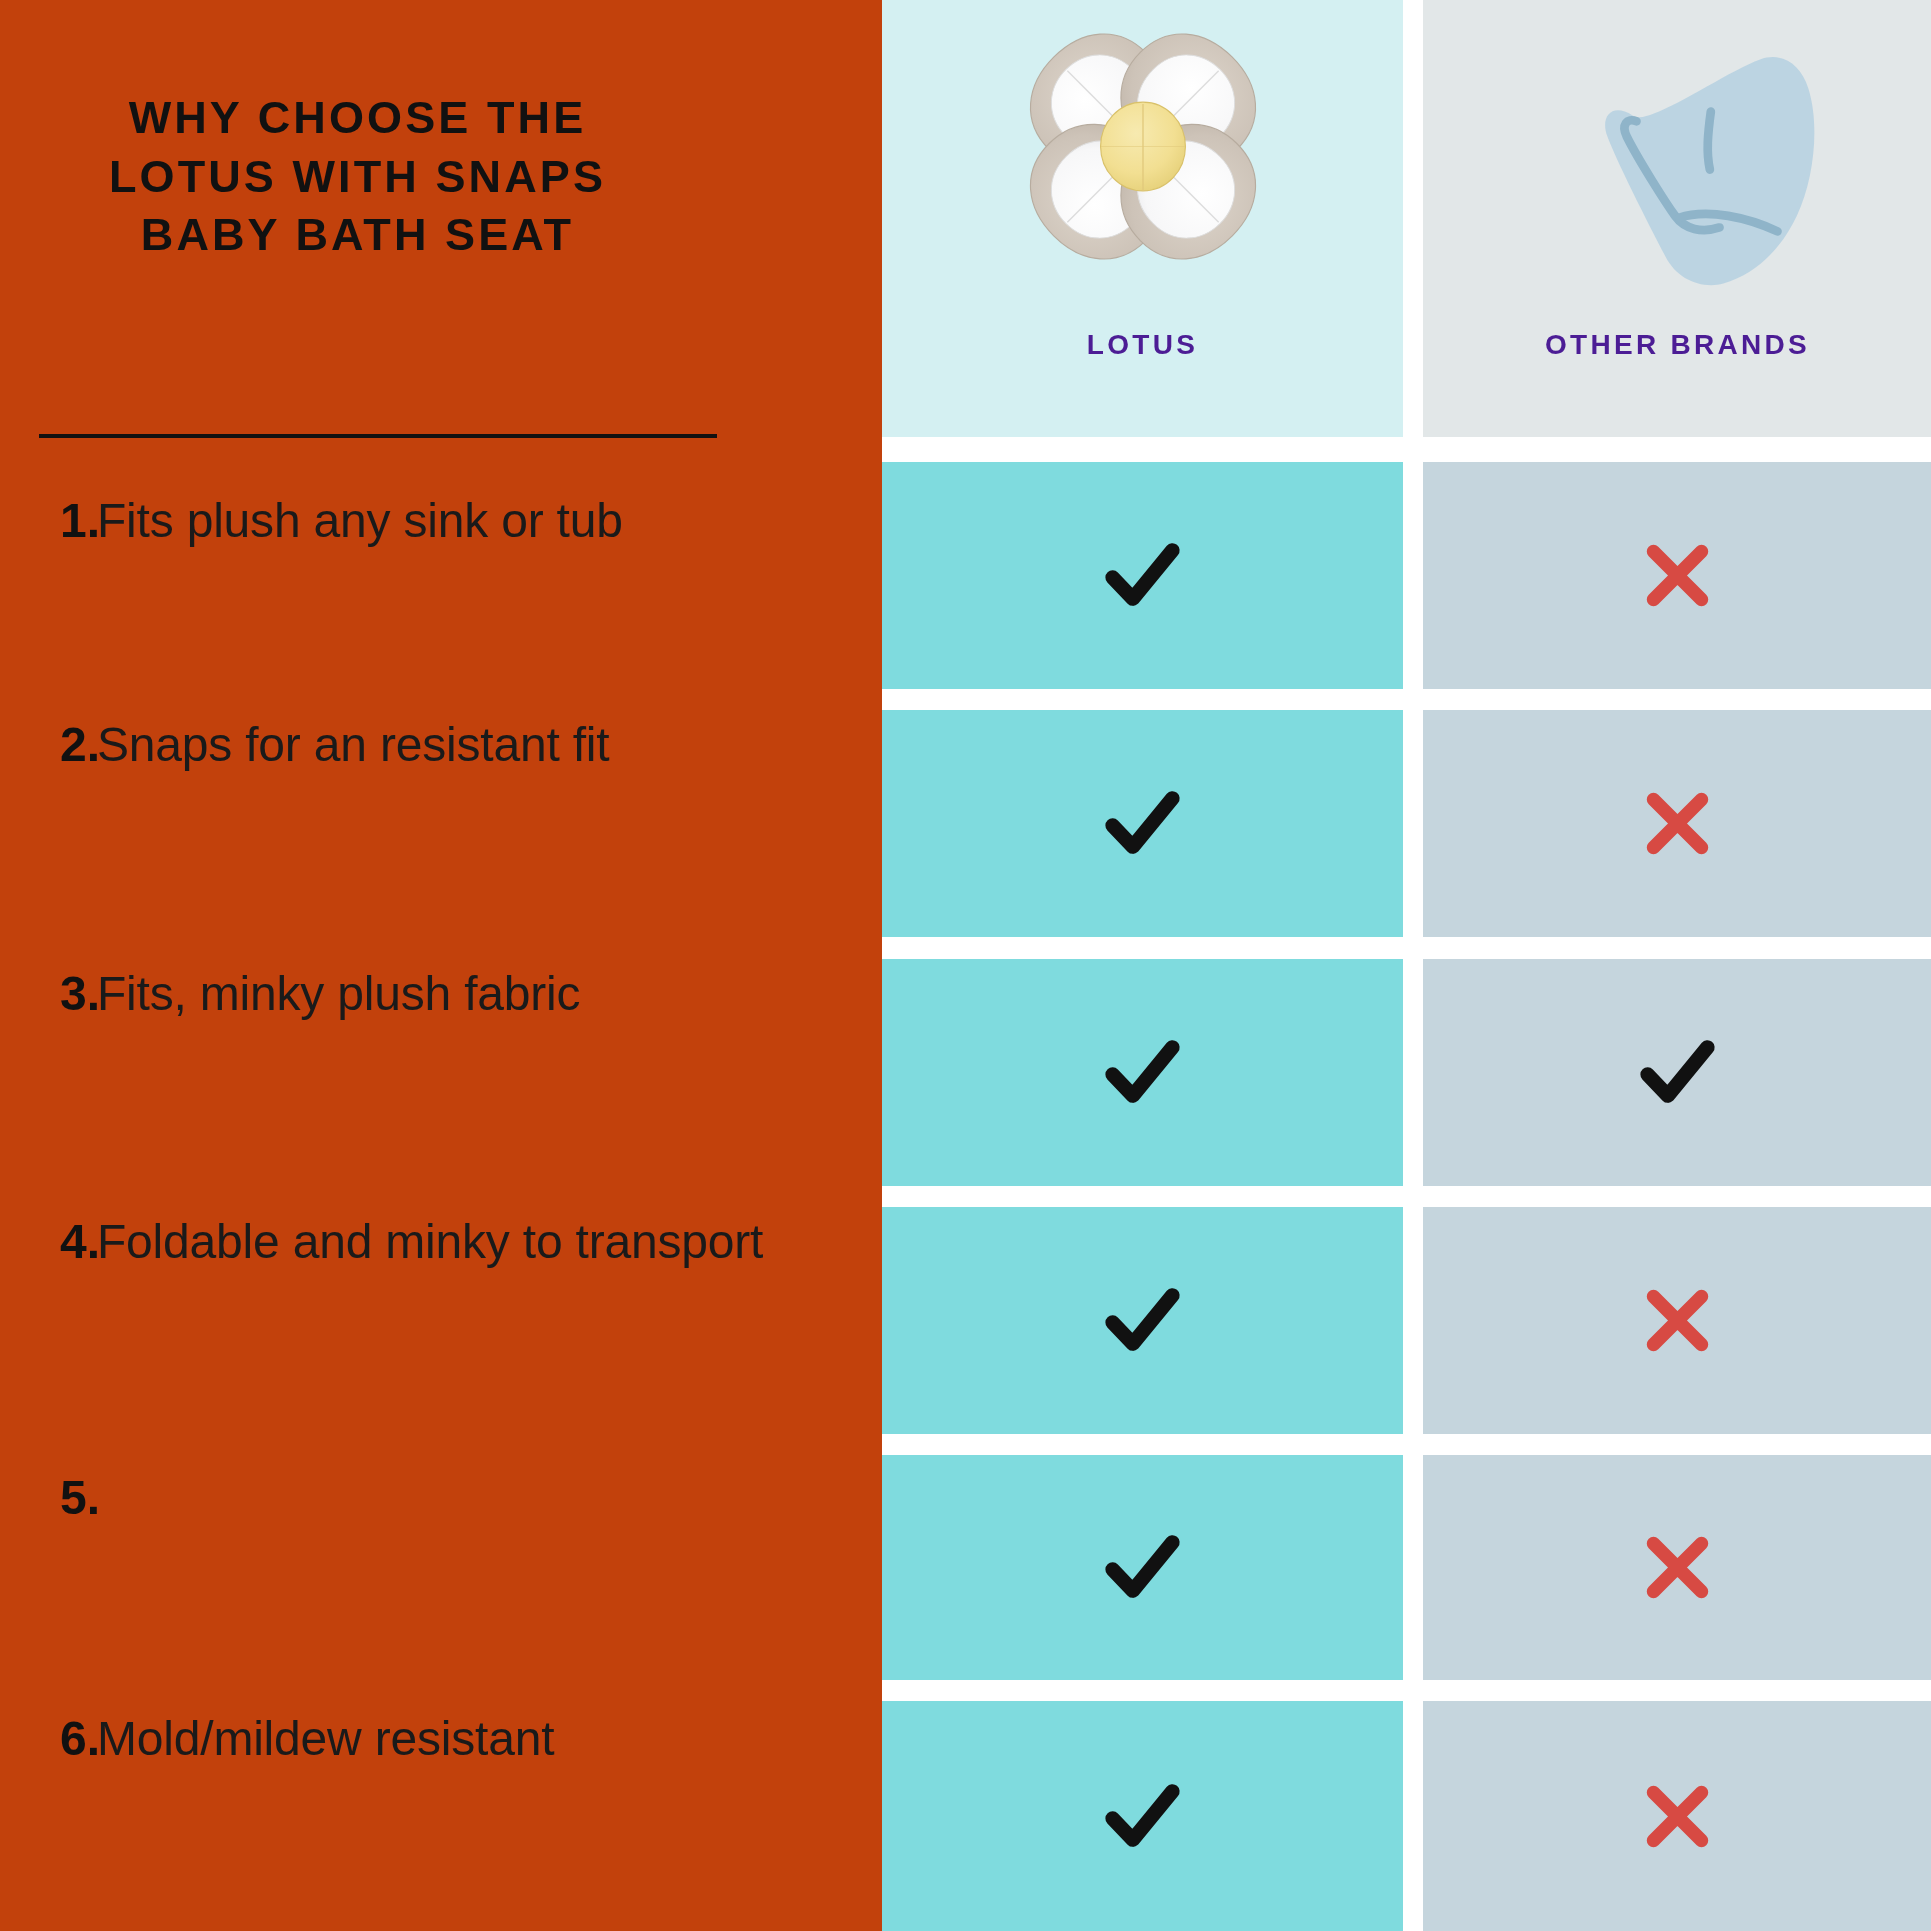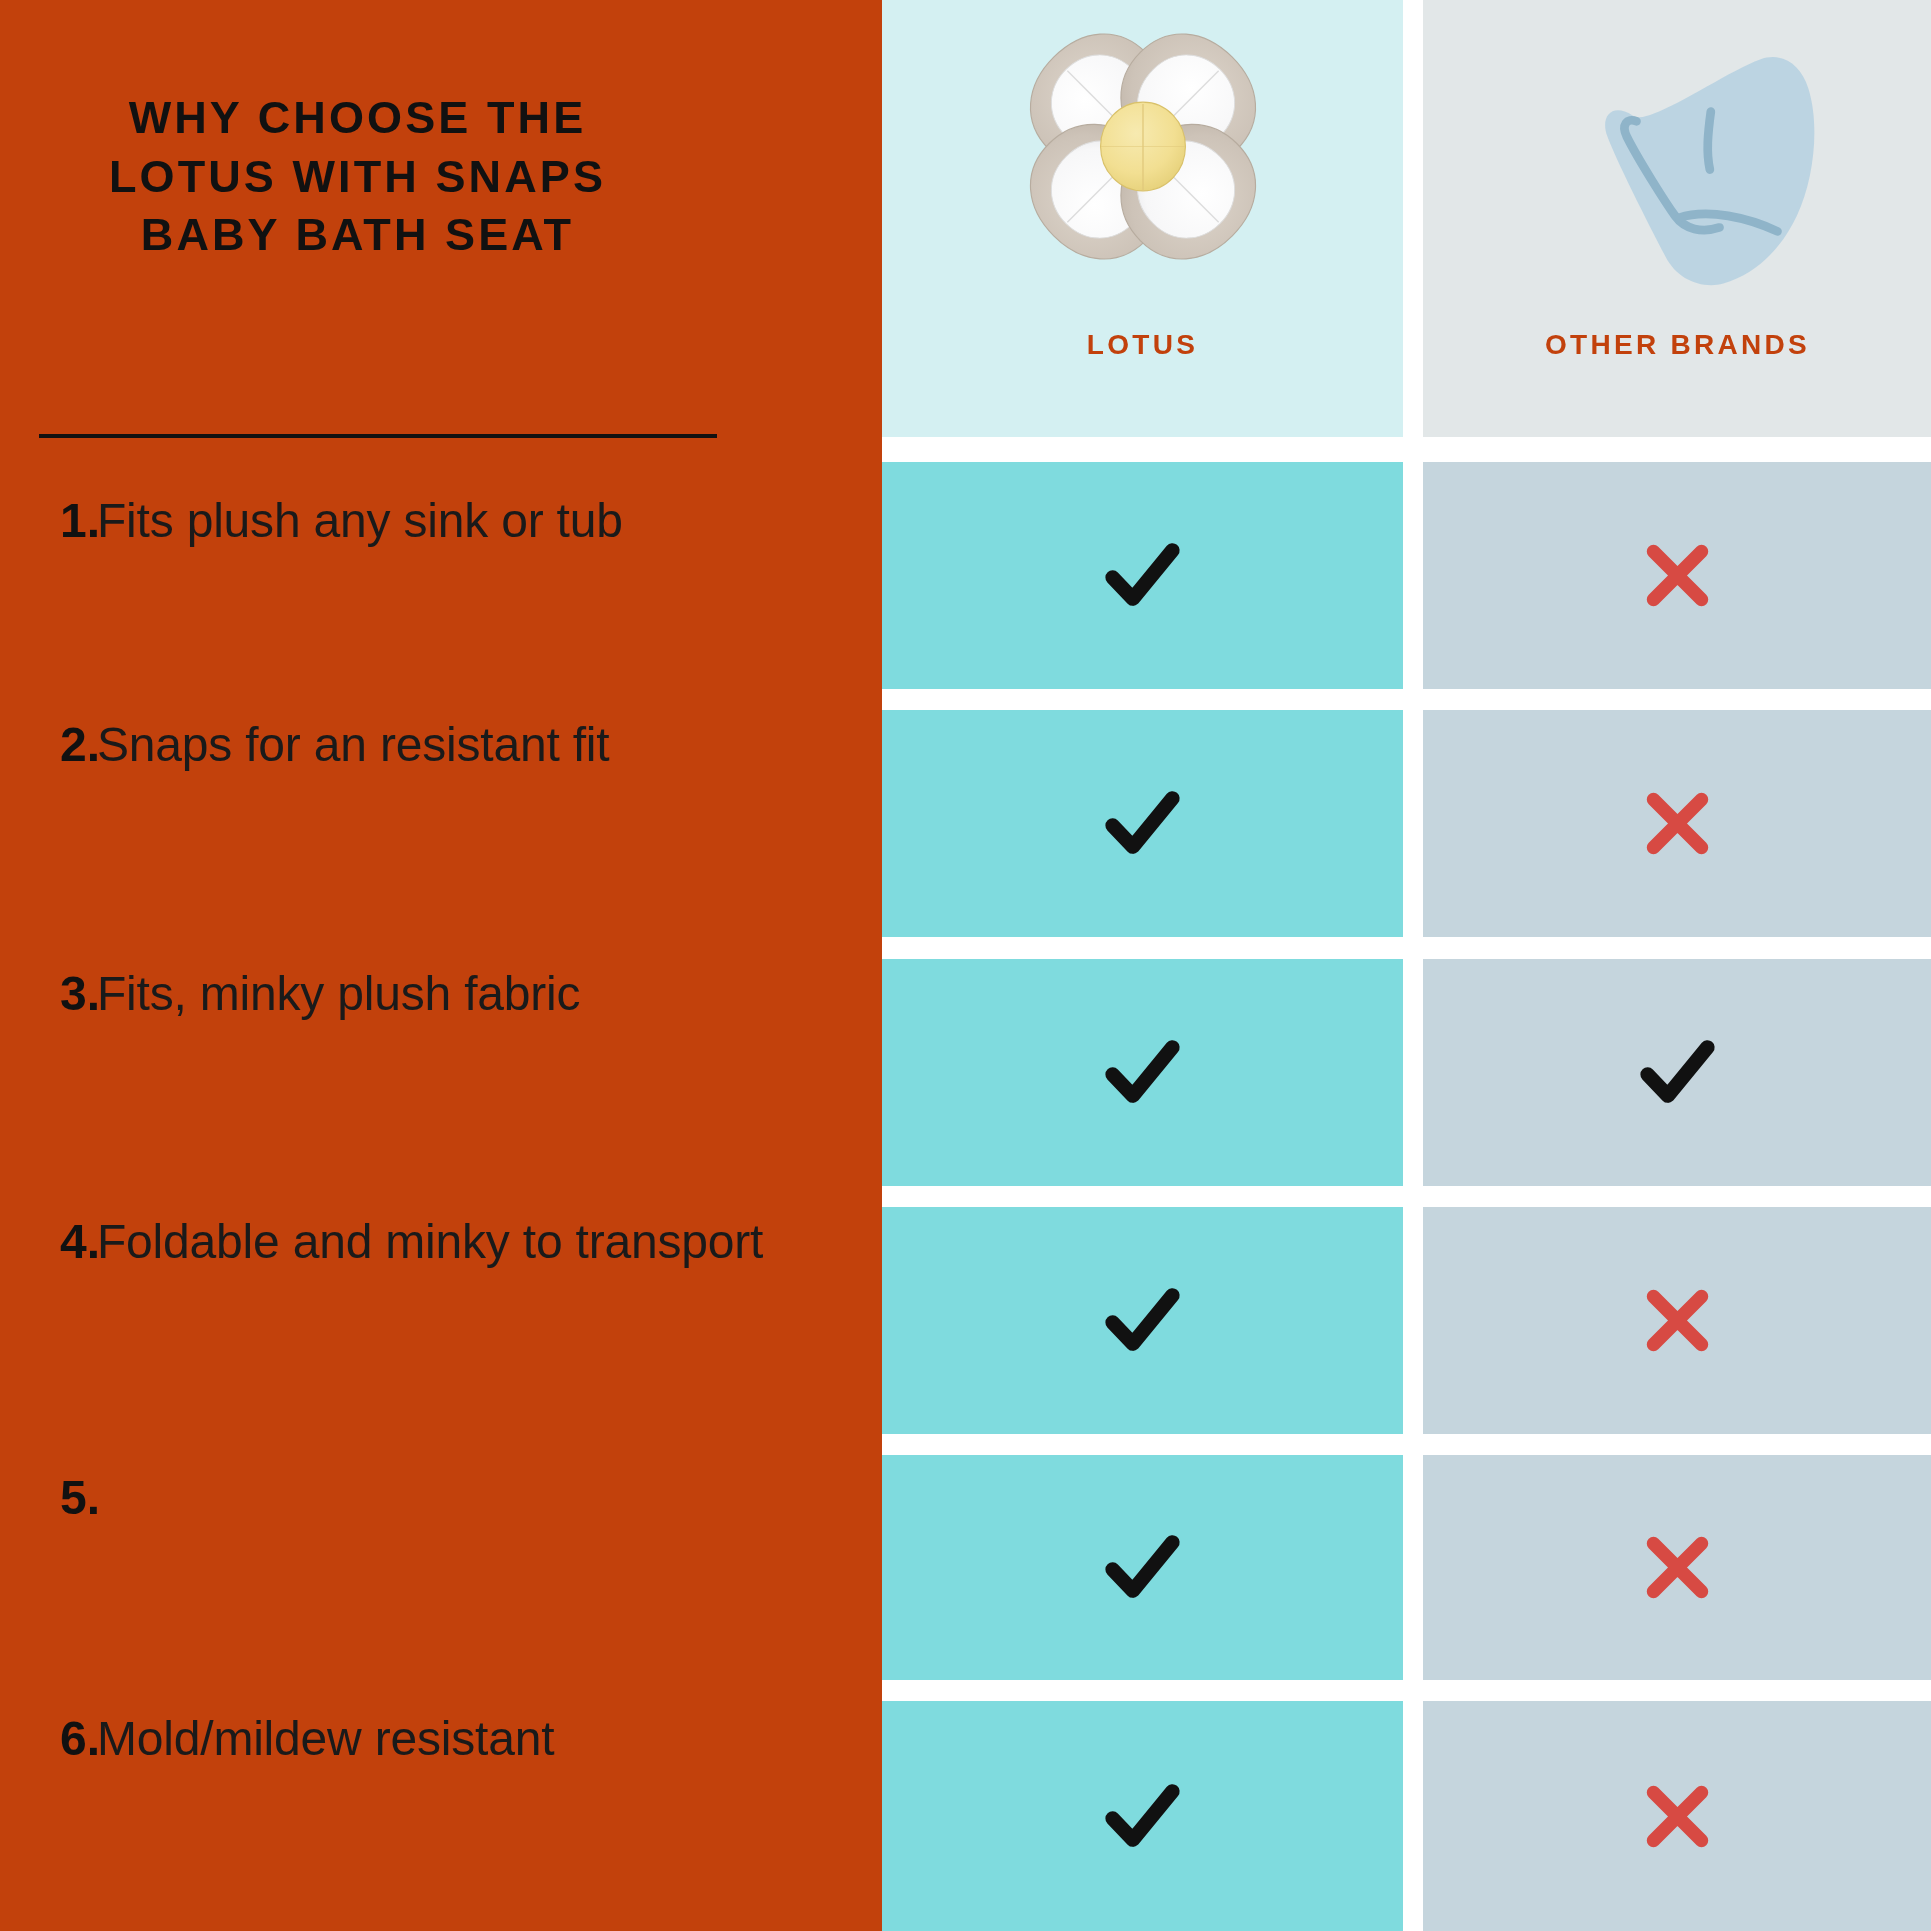--- a/index.html
+++ b/index.html
@@ -82,21 +82,21 @@
 
   .col-header-label{
     position:absolute;left:0;bottom:0;width:100%;height:116px;
     display:flex;align-items:flex-start;justify-content:center;
     padding-top:7.7px;
     box-sizing:border-box;
     font-family:"Liberation Sans", sans-serif;
     font-weight:700;
     font-size:28px;
     letter-spacing:3.3px;
-    color:#c2410c;
+    color:#4c1d95;
     text-transform:uppercase;
   }
 
   .cell{
     position:absolute;left:0;width:100%;
     display:flex;align-items:center;justify-content:center;
   }
   .col-lotus .cell{background:#7fdbde;}
   .col-other .cell{background:#c5d5dd;}
 

